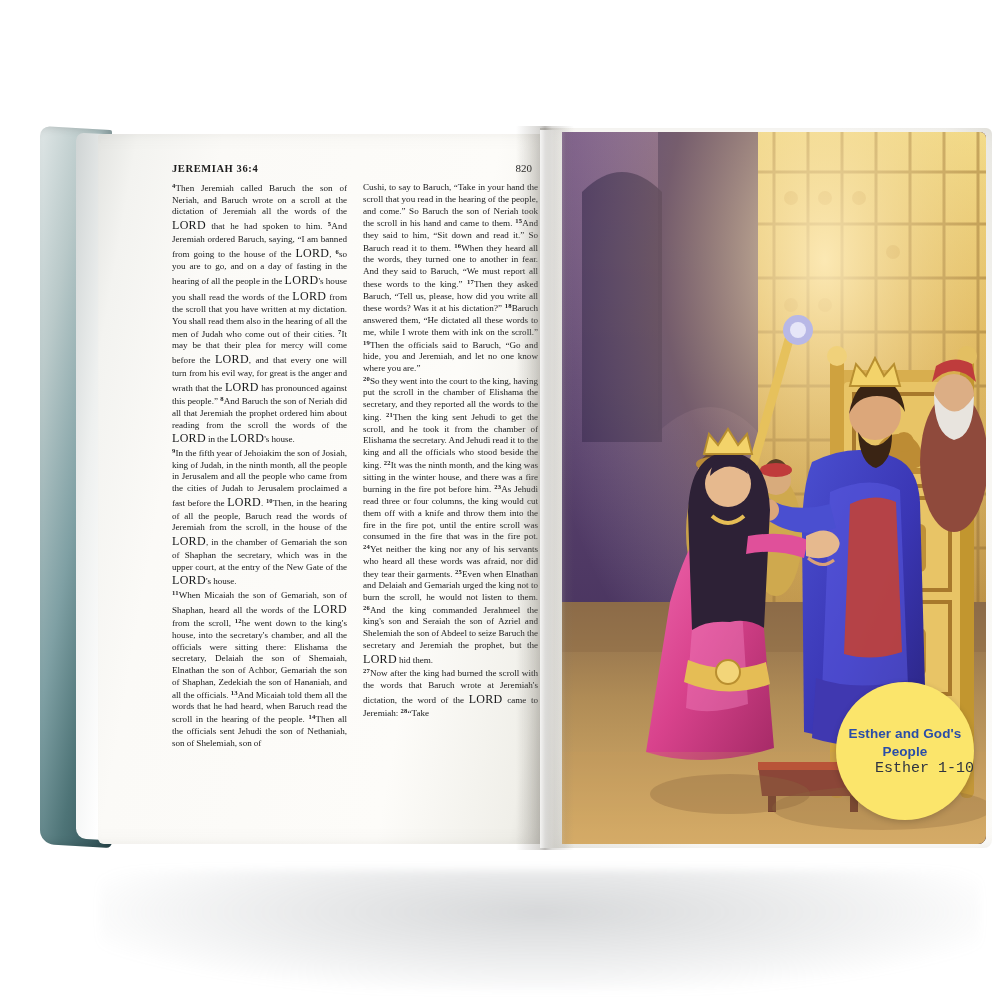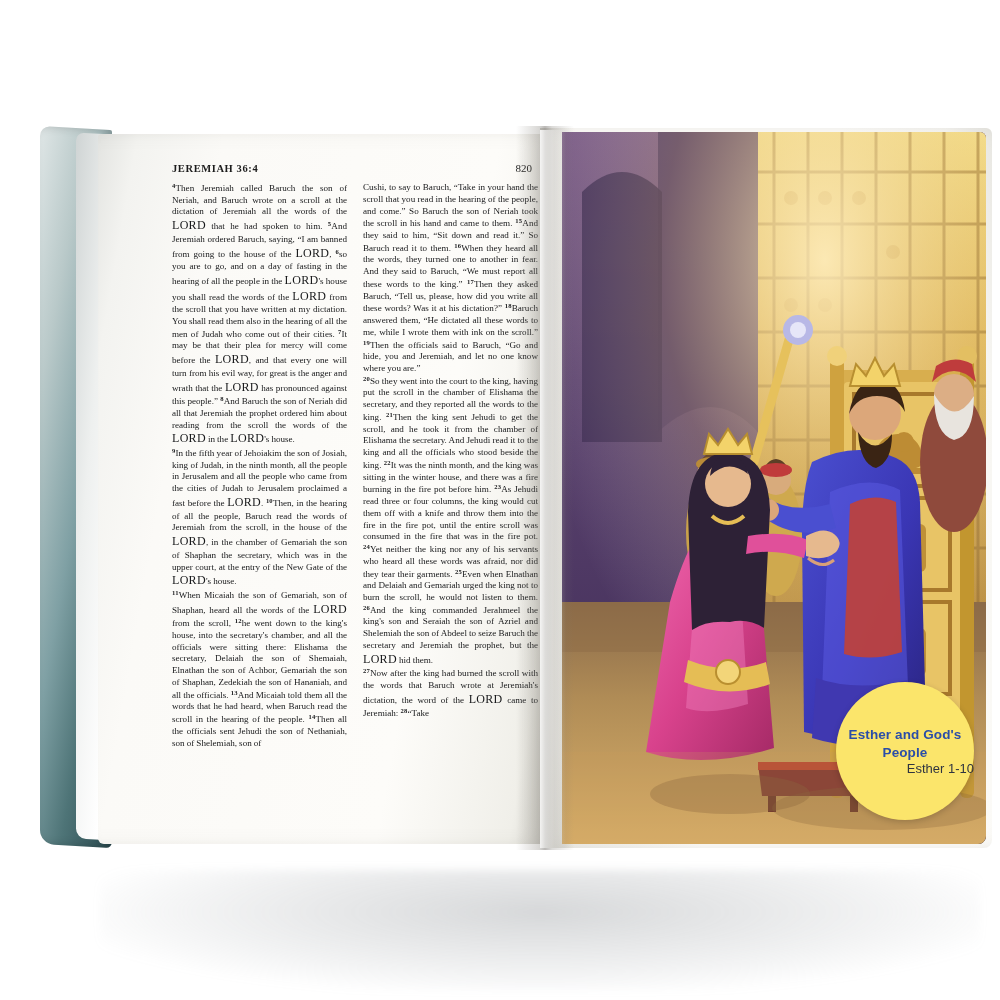--- a/index.html
+++ b/index.html
@@ -199,22 +199,22 @@
   .badge-title {
     font-family: "Liberation Sans", sans-serif;
     font-weight: bold;
     font-size: 13.5px;
     line-height: 1.28;
     color: #2a4da8;
     letter-spacing: 0.1px;
     padding: 0 12px;
   }
   .badge-sub {
-    font-family: Liberation Sans, sans-serif;
-    font-size: 13px;
+    font-family: Liberation Mono, monospace;
+    font-size: 15px;
     color: #2f3440;
   }
 
   
   .curl {
     position: absolute;
     left: 500px;
     top: 20px;
     width: 26px;
     height: 718px;

